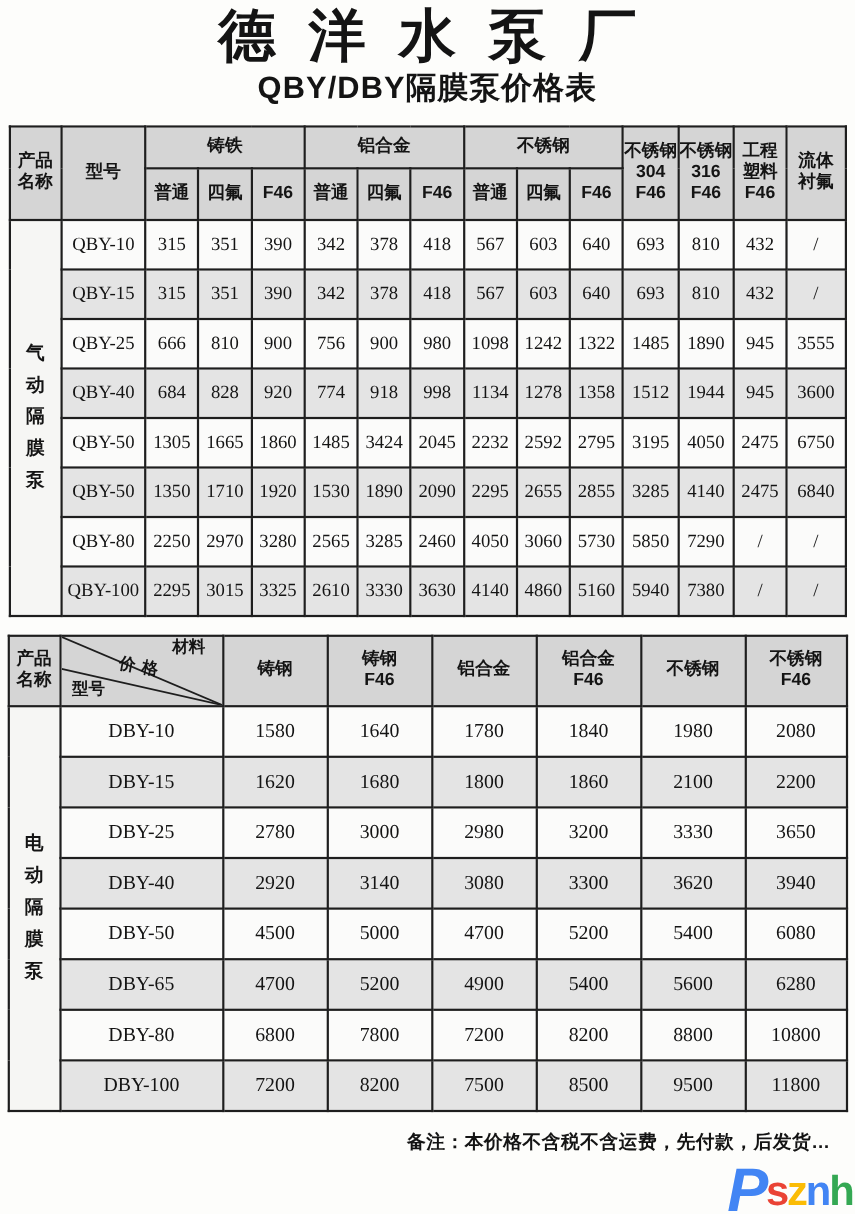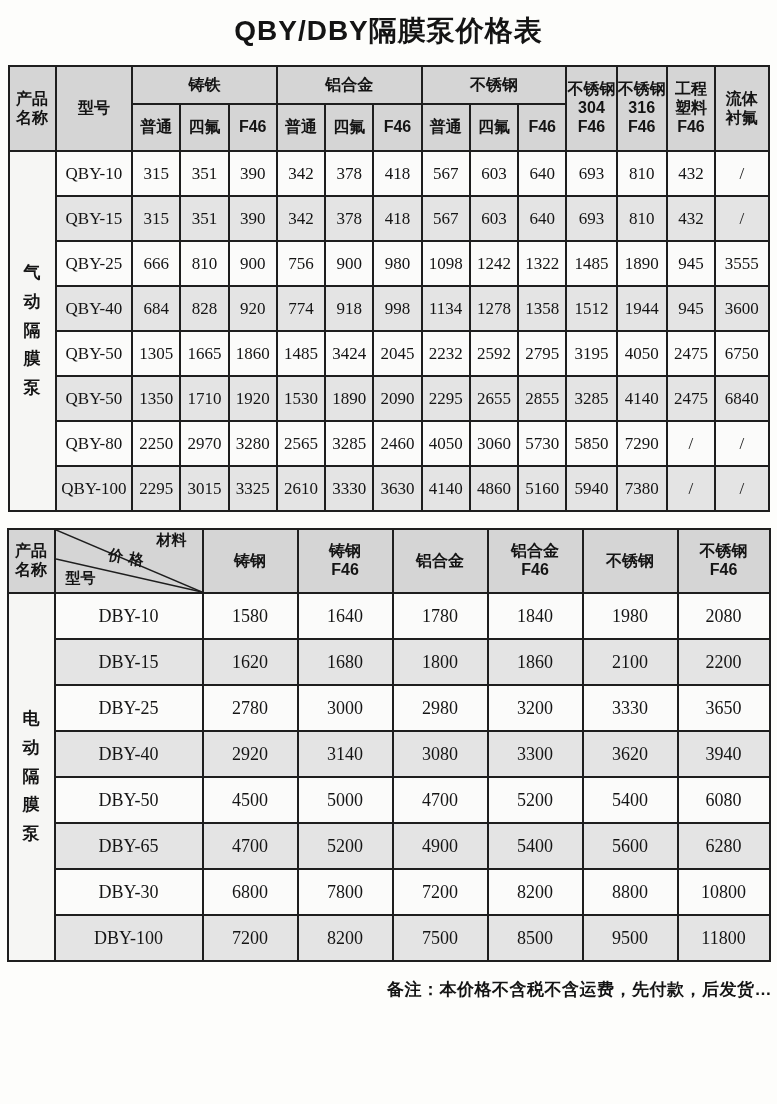--- a/index.html
+++ b/index.html
@@ -9,21 +9,21 @@
     font-family:"Liberation Sans",sans-serif;
   }
   .page{position:relative;width:777px;height:1104px}
 
   .title{
     text-align:center;font-size:52px;font-weight:900;
     letter-spacing:30px;text-indent:30px;padding-top:6px;line-height:1.05;
   }
   .subtitle{
     text-align:center;font-size:28px;font-weight:bold;
-    letter-spacing:1px;margin-top:12px;
+    letter-spacing:1px;margin-top:0;
   }
 
   table{border-collapse:collapse;table-layout:fixed;margin:16px auto}
   th,td{border:2px solid #1e1e1e;text-align:center;vertical-align:middle;padding:0;overflow:hidden}
   thead th{background:#d5d5d5;font-size:16px;font-weight:bold;line-height:1.18}
   .pre{white-space:pre-line}
 
   .t1{width:762px;margin-top:15px}
   .t1 thead tr.group-row{height:38px}
   .t1 thead tr.sub-row{height:47px}
@@ -43,21 +43,21 @@
   
   .diag-cell{position:relative;padding:0}
   .diag-cell svg{position:absolute;left:0;top:0;width:100%;height:100%;display:block}
   .diag-label{position:absolute;font-size:15px;font-weight:bold}
   .diag-material{top:1px;right:15px}
   .diag-price{top:19px;left:52px;transform:rotate(10deg);letter-spacing:6px}
   .diag-model{bottom:5px;left:10px}
 
   .remark{
     font-weight:bold;font-size:17px;text-align:right;
-    padding-right:5px;margin-top:14px;letter-spacing:0.5px;
+    padding-right:22px;margin-top:14px;letter-spacing:0.5px;
   }
 
   .footer{
     display:flex;align-items:flex-start;
     padding:6px 0 0 6px;font-weight:bold;font-size:21px;line-height:1.5;
   }
   .footer-left{width:452px}
   .footer-right{flex:1}
   .footer div{white-space:pre}
 
@@ -67,20 +67,21 @@
     font-size:38px;
   }
   .watermark span{display:inline-block}
   .watermark .wm-first{font-size:56px;font-style:italic;transform:translateY(6px)}
 </style>
 </head>
 <body>
 
 <div class="page">
 
+  <div class="title">德洋水泵厂</div>
   <div class="subtitle">QBY/DBY隔膜泵价格表</div>
 
   <table class="t1">
     <colgroup>
       <col style="width:47px">
         <col style="width:76px">
       <col style="width:48px">
         <col style="width:48px">
         <col style="width:48px">
       <col style="width:48px">
@@ -356,21 +357,21 @@
         <tr>
           <td class="model-cell">DBY-65</td>
           <td>4700</td>
           <td>5200</td>
           <td>4900</td>
           <td>5400</td>
           <td>5600</td>
           <td>6280</td>
         </tr>
         <tr>
-          <td class="model-cell">DBY-30</td>
+          <td class="model-cell">DBY-80</td>
           <td>6800</td>
           <td>7800</td>
           <td>7200</td>
           <td>8200</td>
           <td>8800</td>
           <td>10800</td>
         </tr>
         <tr>
           <td class="model-cell">DBY-100</td>
           <td>7200</td>
@@ -389,14 +390,15 @@
     <div class="footer-left">
       
       
     </div>
     <div class="footer-right">
       
       
     </div>
   </div>
 
+  <div class="watermark" id="watermark"><span class="wm-first" style="color: rgb(66, 133, 244);">P</span><span style="color: rgb(234, 67, 53);">s</span><span style="color: rgb(251, 188, 5);">z</span><span style="color: rgb(66, 133, 244);">n</span><span style="color: rgb(52, 168, 83);">h</span></div>
 
 </div>
 
 </body></html>

